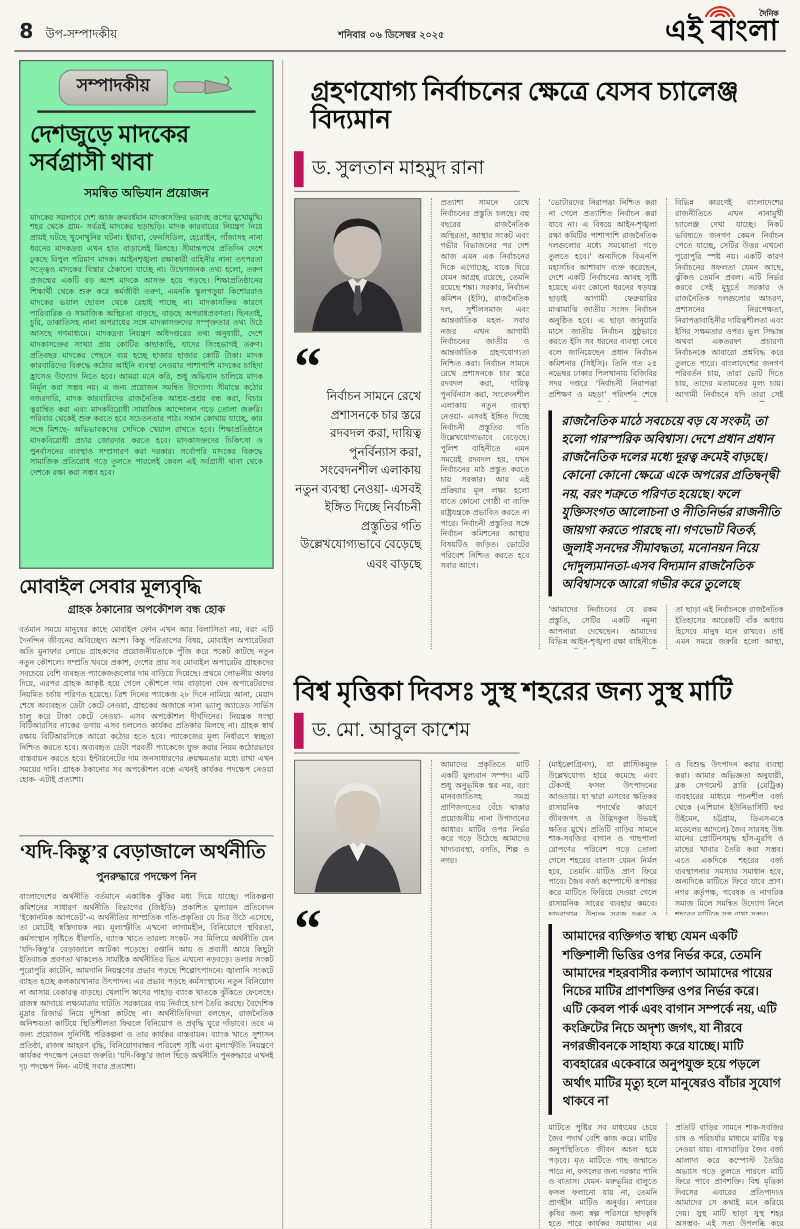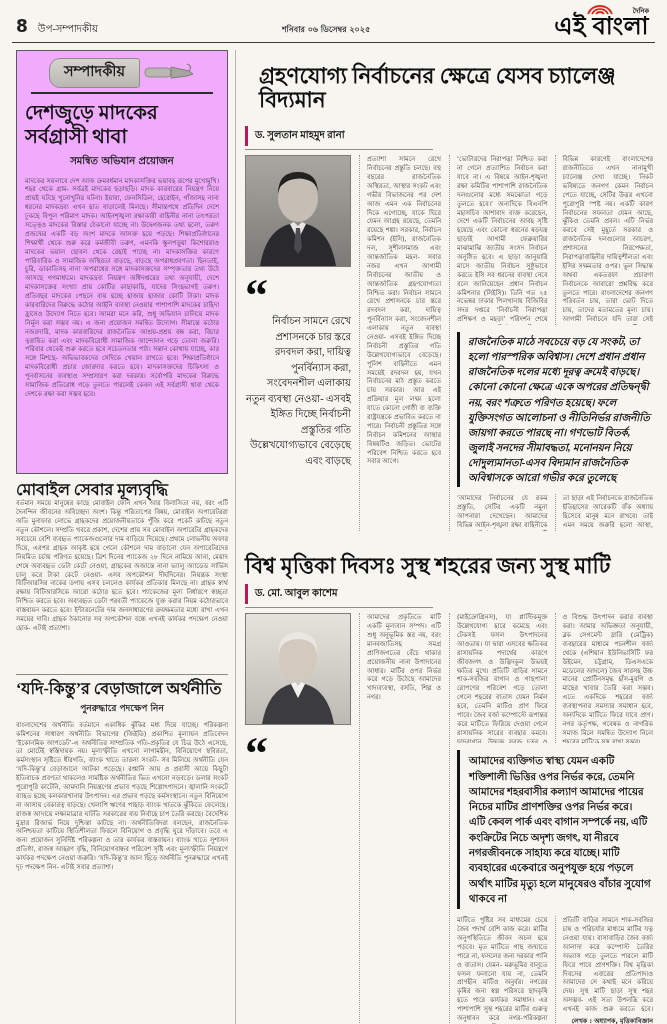--- a/index.html
+++ b/index.html
@@ -18,41 +18,41 @@
   .brand-text .anusvara{color:#d42b1e;}
   .brand-arcs{position:absolute;top:-7px;right:34px;}
   .masthead-rule{border-top:1.6px solid #3a3a3a;margin:0 12px;}
 
   
   .main{display:flex;padding:7px 14px 8px 16px;gap:9px;box-sizing:border-box;}
   .left-col{width:212px;flex:none;border-right:1px solid #b9b7b0;padding-right:7px;}
   .right-col{flex:1;min-width:0;}
 
   
-  .ed-box{border:1.2px solid #5a5a5a;padding:7px 8px 6px 8px;height:424px;box-sizing:border-box;overflow:hidden;background:#f0abfc;}
+  .ed-box{border:1.2px solid #5a5a5a;padding:7px 8px 6px 8px;height:424px;box-sizing:border-box;overflow:hidden;background:#86efac;}
   .ed-banner{display:flex;align-items:center;gap:3px;justify-content:center;}
   .ed-ribbon{background:linear-gradient(#d6d4ce,#b9b7b1);border:1px solid #8f8d87;border-radius:11px 3px 3px 11px;padding:1px 14px 3px 14px;font-size:14.5px;font-weight:bold;font-family:"Liberation Serif",serif;color:#1c1c1c;}
   .ed-banner-rule{border-bottom:2.6px solid #2d2d2d;margin:4px 6px 7px 6px;}
   .ed-title{font-size:19.5px;font-weight:bold;line-height:1.22;font-family:"Liberation Serif",serif;color:#151515;}
   .ed-subtitle{font-size:10px;font-weight:bold;text-align:center;margin:4px 0 7px 0;color:#222;}
   .tiny-text{font-size:6.45px;line-height:1.38;text-align:justify;color:#3c3c3c;overflow:hidden;}
   .ed-body{height:292px;}
 
   
   .l-art{margin-top:7px;}
   .l-art.bordered{border-top:1px solid #8a8a8a;padding-top:5px;}
   .l-title{font-size:16px;font-weight:bold;text-align:left;font-family:"Liberation Serif",serif;line-height:1.15;color:#141414;}
   .l-sub{font-size:9px;font-weight:bold;text-align:center;margin:2px 0 5px 0;color:#2a2a2a;}
   .l-body-1{height:168px;}
   .l-body-2{height:196px;}
 
   
   .headline{font-size:21.5px;font-weight:bold;font-family:"Liberation Serif",serif;line-height:1.12;color:#101010;}
   .byline-row{display:flex;align-items:center;margin:6px 0 0 0;}
-  .byline{border-left:3px solid #be185d;padding:1px 0 2px 7px;font-size:10px;font-weight:bold;font-family:"Liberation Serif",serif;color:#141414;}
+  .byline{border-left:8px solid #be185d;padding:1px 0 2px 7px;font-size:16px;font-weight:normal;font-family:"Liberation Serif",serif;color:#141414;}
   .byline-rule{border-bottom:1px solid #8f8d88;margin:3px 0 5px 0;width:46%;}
   .art-body{display:flex;gap:8px;overflow:hidden;}
   .art1-body{height:376px;}
   .art2-body{height:438px;}
   .c1{width:106px;flex:none;display:flex;flex-direction:column;}
   .photo-frame{border:1px solid #7d7b76;background:#9c9a95;height:110px;overflow:hidden;flex:none;}
   .photo-frame svg{display:block;}
   .bigquote{font-family:"Liberation Serif",serif;font-weight:bold;font-size:46px;line-height:0.55;color:#0d0d0d;margin:16px 0 4px 0;height:26px;}
   .pullquote{font-size:10px;font-weight:normal;text-align:right;line-height:1.55;font-family:"Liberation Serif",serif;color:#101010;}
   .c2{width:82px;flex:none;border-left:1px dotted #9a9890;padding-left:7px;box-sizing:border-box;}
@@ -106,20 +106,21 @@
           </svg>
         </div>
         <div class="ed-banner-rule"></div>
         <h2 class="ed-title" style="margin:0">দেশজুড়ে মাদকের সর্বগ্রাসী থাবা</h2>
         <div class="ed-subtitle">সমন্বিত অভিযান প্রয়োজন</div>
         <div class="tiny-text ed-body">মাদকের সয়লাবে দেশ আজ ক্রমবর্ধমান মাদকাসক্তির ভয়াবহ রূপের মুখোমুখি। শহর থেকে গ্রাম- সর্বত্রই মাদকের ছড়াছড়ি। মাদক কারবারের নিয়ন্ত্রণ নিয়ে প্রায়ই ঘটছে খুনোখুনির ঘটনা। ইয়াবা, ফেনসিডিল, হেরোইন, গাঁজাসহ নানা ধরনের মাদকদ্রব্য এখন হাত বাড়ালেই মিলছে। সীমান্তপথে প্রতিদিন দেশে ঢুকছে বিপুল পরিমাণ মাদক। আইনশৃঙ্খলা রক্ষাকারী বাহিনীর নানা তৎপরতা সত্ত্বেও মাদকের বিস্তার ঠেকানো যাচ্ছে না। উদ্বেগজনক তথ্য হলো, তরুণ প্রজন্মের একটি বড় অংশ মাদকে আসক্ত হয়ে পড়ছে। শিক্ষাপ্রতিষ্ঠানের শিক্ষার্থী থেকে শুরু করে কর্মজীবী তরুণ, এমনকি স্কুলপড়ুয়া কিশোররাও মাদকের ভয়াল ছোবল থেকে রেহাই পাচ্ছে না। মাদকাসক্তির কারণে পারিবারিক ও সামাজিক অস্থিরতা বাড়ছে, বাড়ছে অপরাধপ্রবণতা। ছিনতাই, চুরি, ডাকাতিসহ নানা অপরাধের সঙ্গে মাদকাসক্তদের সম্পৃক্ততার তথ্য উঠে আসছে গণমাধ্যমে। মাদকদ্রব্য নিয়ন্ত্রণ অধিদপ্তরের তথ্য অনুযায়ী, দেশে মাদকাসক্তের সংখ্যা প্রায় কোটির কাছাকাছি, যাদের সিংহভাগই তরুণ। প্রতিবছর মাদকের পেছনে ব্যয় হচ্ছে হাজার হাজার কোটি টাকা। মাদক কারবারিদের বিরুদ্ধে কঠোর আইনি ব্যবস্থা নেওয়ার পাশাপাশি মাদকের চাহিদা হ্রাসেও উদ্যোগ নিতে হবে। আমরা মনে করি, শুধু অভিযান চালিয়ে মাদক নির্মূল করা সম্ভব নয়। এ জন্য প্রয়োজন সমন্বিত উদ্যোগ। সীমান্তে কঠোর নজরদারি, মাদক কারবারিদের রাজনৈতিক আশ্রয়-প্রশ্রয় বন্ধ করা, বিচার ত্বরান্বিত করা এবং মাদকবিরোধী সামাজিক আন্দোলন গড়ে তোলা জরুরি। পরিবার থেকেই শুরু করতে হবে সচেতনতার পাঠ। সন্তান কোথায় যাচ্ছে, কার সঙ্গে মিশছে- অভিভাবকদের সেদিকে খেয়াল রাখতে হবে। শিক্ষাপ্রতিষ্ঠানে মাদকবিরোধী প্রচার জোরদার করতে হবে। মাদকাসক্তদের চিকিৎসা ও পুনর্বাসনের ব্যবস্থাও সম্প্রসারণ করা দরকার। সর্বোপরি মাদকের বিরুদ্ধে সামাজিক প্রতিরোধ গড়ে তুলতে পারলেই কেবল এই সর্বগ্রাসী থাবা থেকে দেশকে রক্ষা করা সম্ভব হবে।</div>
       </section>
 
       <section class="l-art">
         <h3 class="l-title" style="margin:0">মোবাইল সেবার মূল্যবৃদ্ধি</h3>
+        <div class="l-sub">গ্রাহক ঠকানোর অপকৌশল বন্ধ হোক</div>
         <div class="tiny-text l-body-1">বর্তমান সময়ে মানুষের কাছে মোবাইল ফোন এখন আর বিলাসিতা নয়, বরং এটি দৈনন্দিন জীবনের অবিচ্ছেদ্য অংশ। কিন্তু পরিতাপের বিষয়, মোবাইল অপারেটররা অতি মুনাফার লোভে গ্রাহকদের প্রয়োজনীয়তাকে পুঁজি করে পকেট কাটছে নতুন নতুন কৌশলে। সম্প্রতি খবরে প্রকাশ, দেশের প্রায় সব মোবাইল অপারেটর গ্রাহকদের সবচেয়ে বেশি ব্যবহৃত প্যাকেজগুলোর দাম বাড়িয়ে দিয়েছে। প্রথমে লোভনীয় অফার দিয়ে, এরপর গ্রাহক আকৃষ্ট হয়ে গেলে কৌশলে দাম বাড়ানো যেন অপারেটরদের নিয়মিত চর্চায় পরিণত হয়েছে। ত্রিশ দিনের প্যাকেজ ২৮ দিনে নামিয়ে আনা, মেয়াদ শেষে অব্যবহৃত ডেটা কেটে নেওয়া, গ্রাহকের অজান্তে নানা ভ্যালু অ্যাডেড সার্ভিস চালু করে টাকা কেটে নেওয়া- এসব অপকৌশল দীর্ঘদিনের। নিয়ন্ত্রক সংস্থা বিটিআরসির নাকের ডগায় এসব চললেও কার্যকর প্রতিকার মিলছে না। গ্রাহক স্বার্থ রক্ষায় বিটিআরসিকে আরো কঠোর হতে হবে। প্যাকেজের মূল্য নির্ধারণে স্বচ্ছতা নিশ্চিত করতে হবে। অব্যবহৃত ডেটা পরবর্তী প্যাকেজে যুক্ত করার নিয়ম কঠোরভাবে বাস্তবায়ন করতে হবে। ইন্টারনেটের দাম জনসাধারণের ক্রয়ক্ষমতার মধ্যে রাখা এখন সময়ের দাবি। গ্রাহক ঠকানোর সব অপকৌশল বন্ধে এখনই কার্যকর পদক্ষেপ নেওয়া হোক- এটাই প্রত্যাশা।</div>
       </section>
 
       <section class="l-art bordered">
         <h3 class="l-title" style="margin:0">‘যদি-কিন্তু’র বেড়াজালে অর্থনীতি</h3>
         <div class="l-sub">পুনরুদ্ধারে পদক্ষেপ নিন</div>
         <div class="tiny-text l-body-2">বাংলাদেশের অর্থনীতি বর্তমানে একাধিক ঝুঁকির মধ্য দিয়ে যাচ্ছে। পরিকল্পনা কমিশনের সাধারণ অর্থনীতি বিভাগের (জিইডি) প্রকাশিত মূল্যায়ন প্রতিবেদন ‘ইকোনমিক আপডেট’-এ অর্থনীতির সাম্প্রতিক গতি-প্রকৃতির যে চিত্র উঠে এসেছে, তা মোটেই স্বস্তিদায়ক নয়। মূল্যস্ফীতি এখনো লাগামহীন, বিনিয়োগে স্থবিরতা, কর্মসংস্থান সৃষ্টিতে ধীরগতি, ব্যাংক খাতে তারল্য সংকট- সব মিলিয়ে অর্থনীতি যেন ‘যদি-কিন্তু’র বেড়াজালে আটকা পড়েছে। রপ্তানি আয় ও প্রবাসী আয়ে কিছুটা ইতিবাচক প্রবণতা থাকলেও সামষ্টিক অর্থনীতির ভিত এখনো নড়বড়ে। ডলার সংকট পুরোপুরি কাটেনি, আমদানি নিয়ন্ত্রণের প্রভাব পড়ছে শিল্পোৎপাদনে। জ্বালানি সংকটে ব্যাহত হচ্ছে কলকারখানার উৎপাদন। এর প্রভাব পড়ছে কর্মসংস্থানে। নতুন বিনিয়োগ না আসায় বেকারত্ব বাড়ছে। খেলাপি ঋণের পাহাড় ব্যাংক খাতকে ঝুঁকিতে ফেলেছে। রাজস্ব আদায়ে লক্ষ্যমাত্রার ঘাটতি সরকারের ব্যয় নির্বাহে চাপ তৈরি করছে। বৈদেশিক মুদ্রার রিজার্ভ নিয়ে দুশ্চিন্তা কাটছে না। অর্থনীতিবিদরা বলছেন, রাজনৈতিক অনিশ্চয়তা কাটিয়ে স্থিতিশীলতা ফিরলে বিনিয়োগ ও প্রবৃদ্ধি ঘুরে দাঁড়াবে। তবে এ জন্য প্রয়োজন সুনির্দিষ্ট পরিকল্পনা ও তার কার্যকর বাস্তবায়ন। ব্যাংক খাতে সুশাসন প্রতিষ্ঠা, রাজস্ব আহরণ বৃদ্ধি, বিনিয়োগবান্ধব পরিবেশ সৃষ্টি এবং মূল্যস্ফীতি নিয়ন্ত্রণে কার্যকর পদক্ষেপ নেওয়া জরুরি। ‘যদি-কিন্তু’র জাল ছিঁড়ে অর্থনীতি পুনরুদ্ধারে এখনই দৃঢ় পদক্ষেপ নিন- এটাই সবার প্রত্যাশা।</div>
       </section>
 
     </aside>

